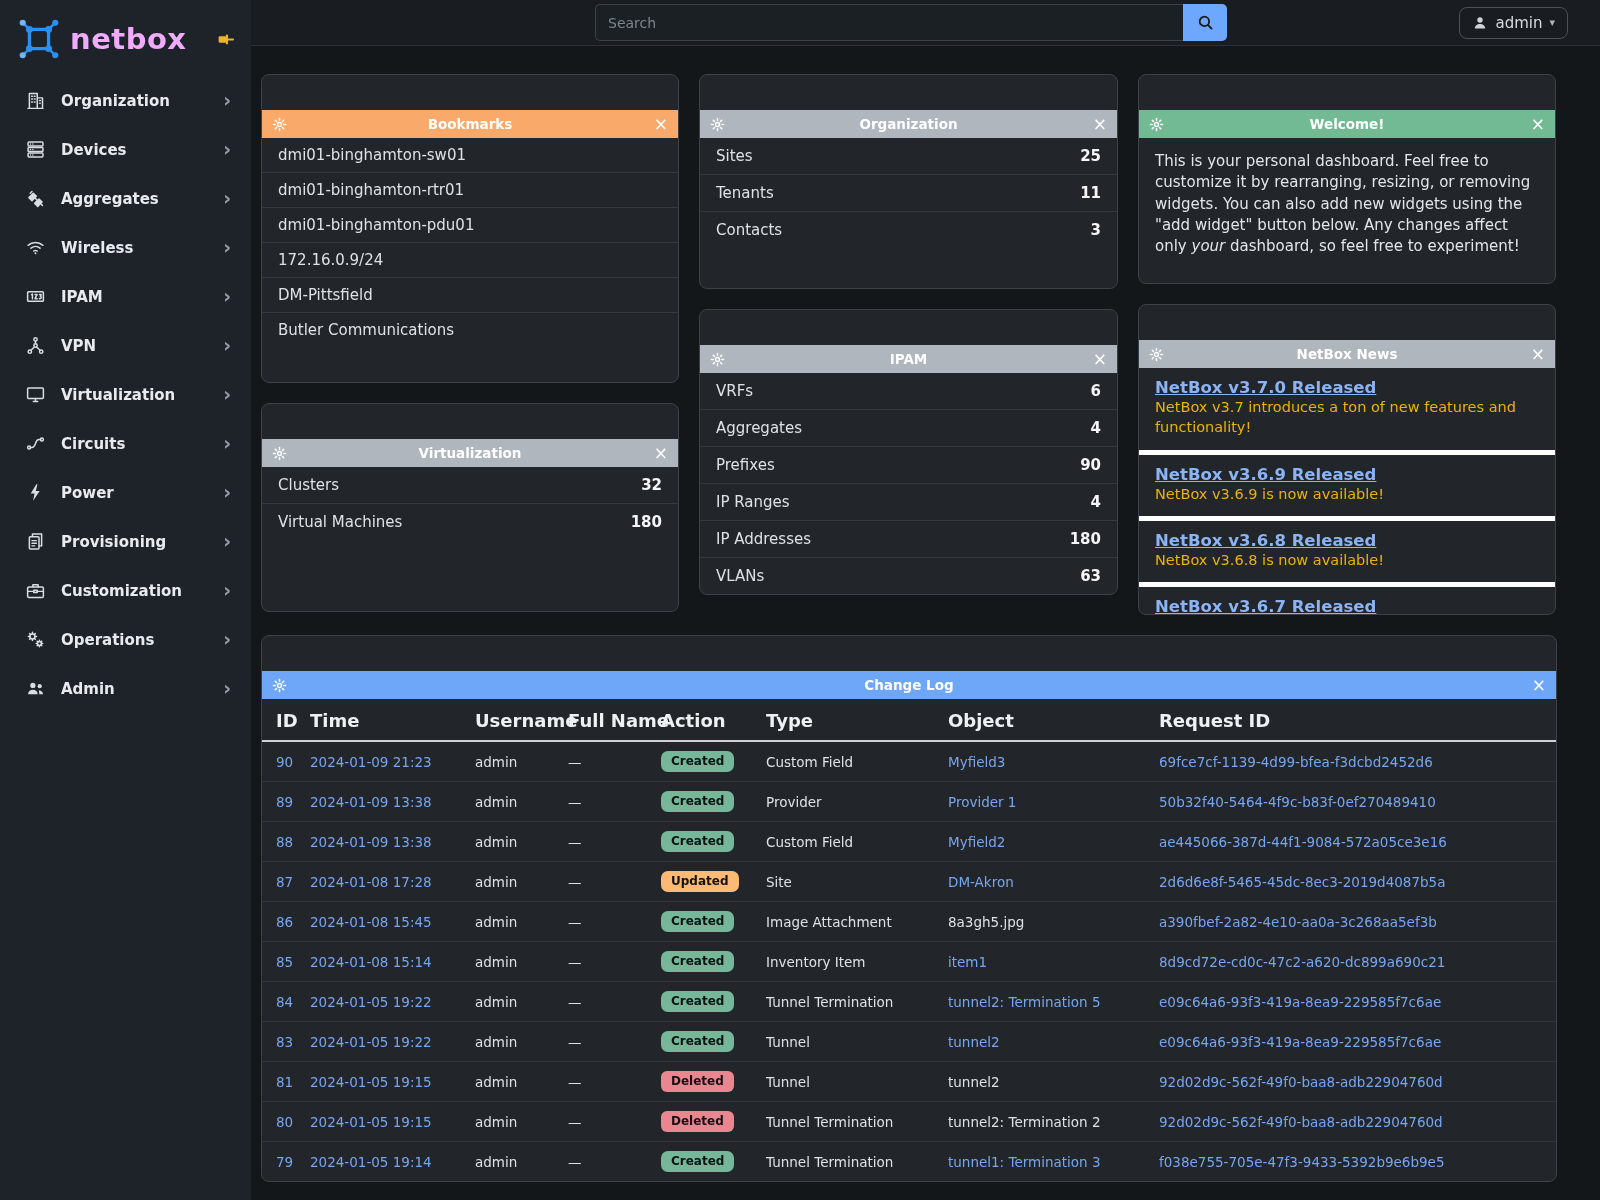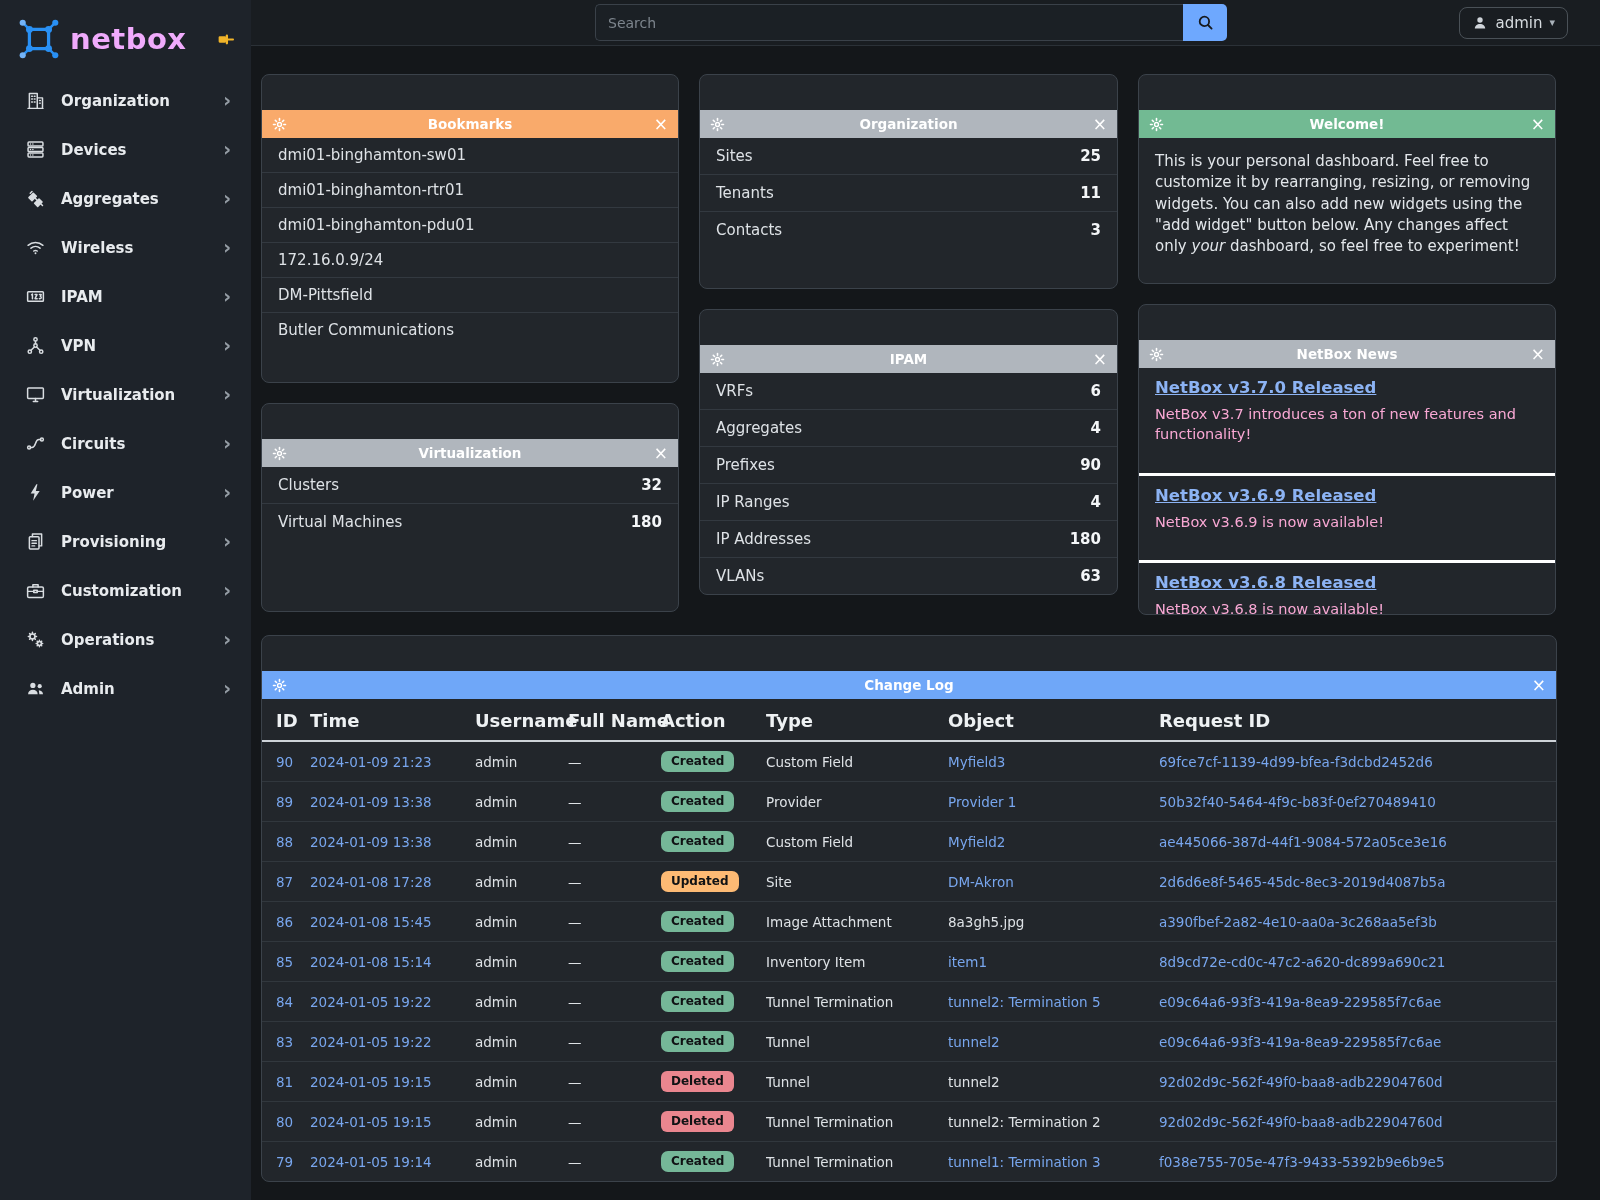--- a/index.html
+++ b/index.html
@@ -61,23 +61,23 @@
   .bm-item { padding: 8px 16px; border-bottom: 1px solid #333940; font-size: 15px; color: #dee2e6; cursor: pointer; }
   .no-last .bm-item:last-child { border-bottom: none; }
 
   .body-bookmarks { min-height: 244px; }
   .body-org { min-height: 150px; }
   .body-virt { min-height: 144px; }
   .body-welcome { height: 145px; padding: 13px 16px; font-size: 15px; line-height: 1.42; color: #e2e6ea; }
   .body-news { height: 246px; overflow: hidden; }
   .body-bottom { height: 130px; }
 
-  .news-item { padding: 10px 16px 28px; border-bottom: 3px solid #ffffff; }
+  .news-item { padding: 10px 16px 12px; border-bottom: 5px solid #ffffff; }
   .news-title { font-size: 16.5px; font-weight: 700; color: #8cb3f4; text-decoration: underline; cursor: pointer; display: inline-block; }
-  .news-desc { margin-top: 7px; font-size: 14.5px; color: #f9a8d4; line-height: 1.4; }
+  .news-desc { margin-top: 0; font-size: 14.5px; color: #eab308; line-height: 1.4; }
 
   
   .clog { margin-top: 20px; }
   .clog table { width: 100%; border-collapse: collapse; table-layout: fixed; }
   .clog th { text-align: left; font-size: 18px; color: #eef1f3; font-weight: 700;
     padding: 11px 8px 9px 0; border-bottom: 2px solid #ced3d8; white-space: nowrap; }
   .clog td { font-size: 13.5px; padding: 9px 8px 9px 0; border-top: 1px solid #31373d;
     color: #dee2e6; white-space: nowrap; overflow: hidden; }
   .clog tbody tr:first-child td { border-top: none; }
   .clog th:first-child, .clog td:first-child { padding-left: 14px; }

